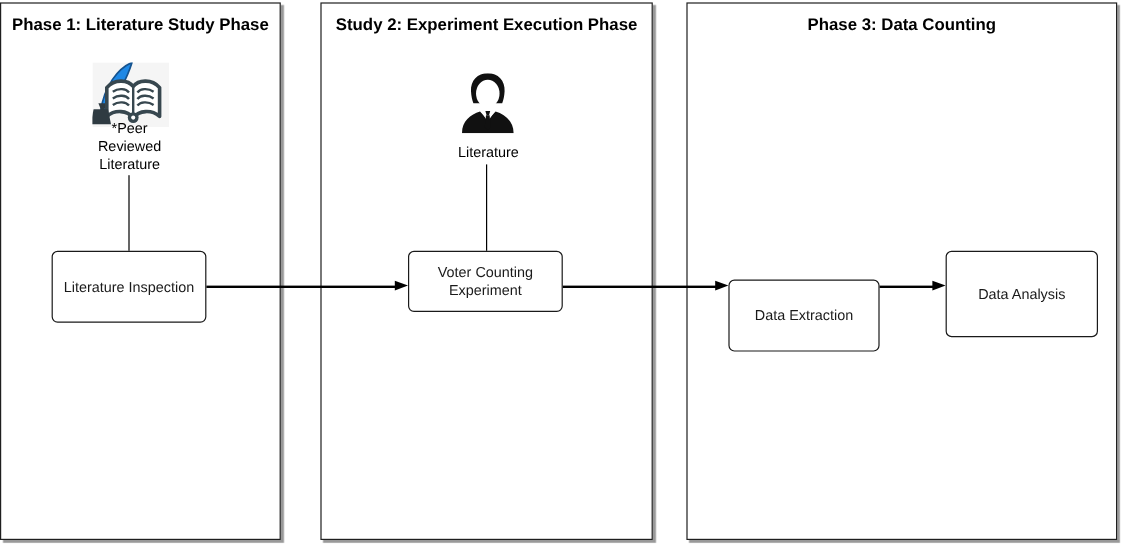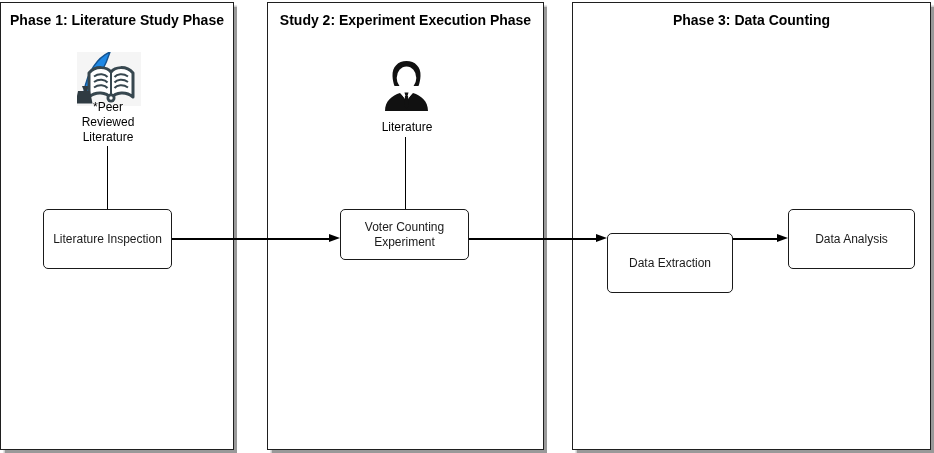--- a/index.html
+++ b/index.html
@@ -102,17 +102,17 @@
   <div class="connector-h" style="left:469px; top:238.2px; width:128px;"></div>
   <div class="arrowhead" style="left:596px; top:234.2px;"></div>
 
   <div class="node" style="left:607px; top:209px; width:126px; height:60px;margin-top:24px;">
     <span>Data Extraction</span>
   </div>
 
   <div class="connector-h" style="left:733px; top:238.2px; width:45px;"></div>
   <div class="arrowhead" style="left:777px; top:234.2px;"></div>
 
-  <div class="node" style="left:788px; top:209px; width:127px; height:60px;">
+  <div class="node" style="left:788px; top:209px; width:127px; height:72px;">
     <span>Data Analysis</span>
   </div>
 
 </div>
 
 </body></html>

